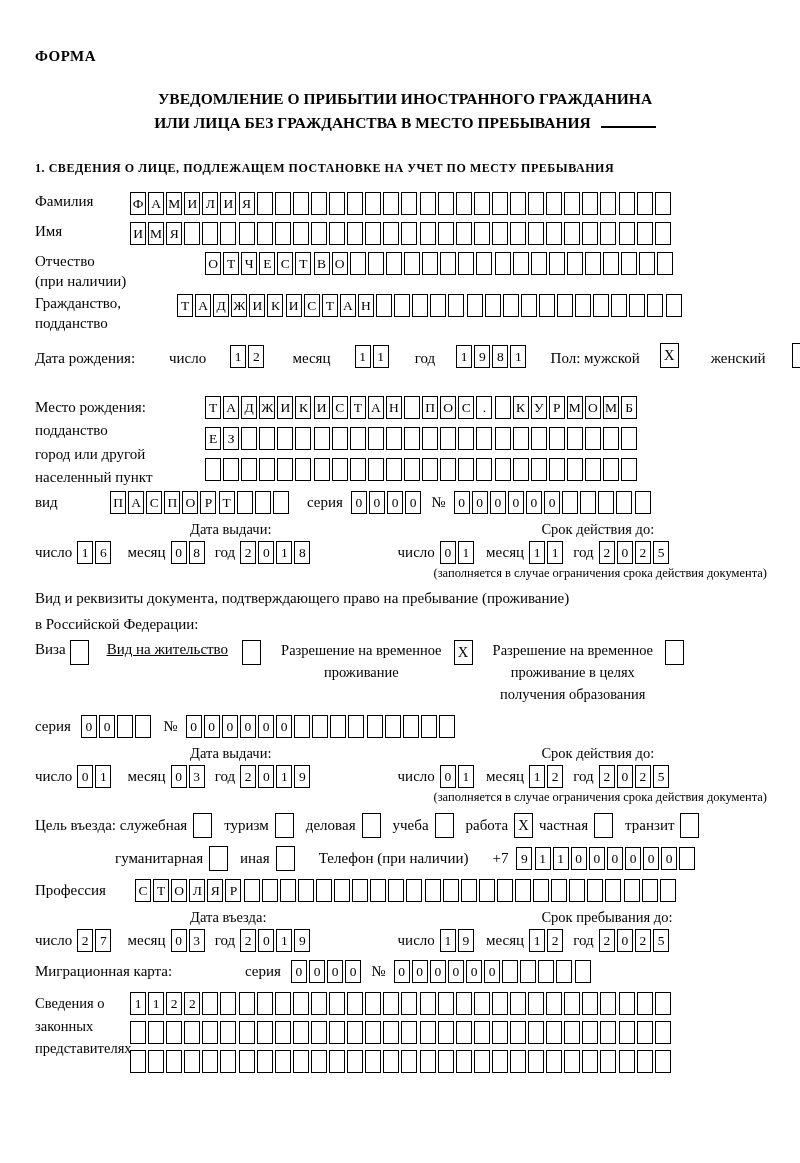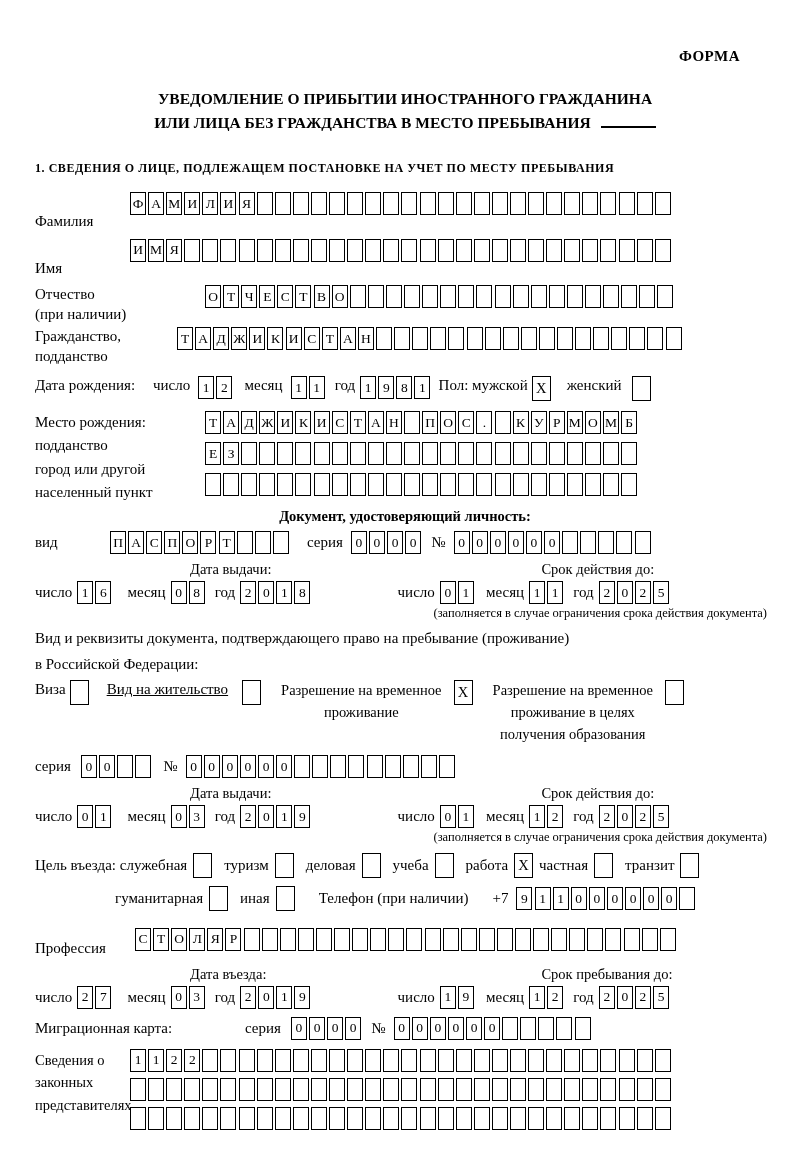--- a/index.html
+++ b/index.html
@@ -4,37 +4,37 @@
 <style>
   * { margin:0; padding:0; box-sizing:border-box; }
   html,body { background:#fff; }
   body { width:800px; font-family:"Liberation Serif","DejaVu Serif",serif; color:#000; }
   .page { width:800px; min-height:1163px; padding:28px 25px 20px 35px; background:#fff; }
 
   
   .appendix-wrap { display:flex; justify-content:flex-end; padding-right:35px; }
   .appendix { font-size:13.5px; line-height:1.45; }
   .appendix .gap-top { margin-top:4px; }
-  .form-label { text-align:right; padding-right:35px; font-weight:bold; font-size:15px; margin-top:20px; letter-spacing:0.5px; }
+  .form-label { padding-right:35px; font-weight:bold; font-size:15px; margin-top:20px; letter-spacing:0.5px; }
 
   
   .title { text-align:center; font-weight:bold; font-size:15.5px; line-height:1.55; margin-top:22px; }
   .u-line { display:inline-block; width:55px; border-bottom:2px solid #000; margin-left:10px; vertical-align:baseline; }
   .section-title { font-weight:bold; font-size:12px; letter-spacing:0.55px; margin-top:26px; margin-bottom:16px; }
 
   
   .row { display:flex; align-items:flex-start; margin-bottom:7px; }
   .lbl { font-size:15px; line-height:1.3; flex:none; }
   .cells { display:flex; flex:none; }
   .cell { width:16px; height:23px; border:1.7px solid #000; margin-right:2.1px;
           display:flex; align-items:center; justify-content:center;
           font-size:13.5px; flex:none; background:#fff; }
   .checkbox { width:19px; height:25px; border:1.7px solid #000; display:inline-flex;
               align-items:center; justify-content:center; font-size:14.5px; flex:none; background:#fff; }
-  .w95 { width:95px;margin-top:20px; } .w140 { width:142px; } .w170 { width:170px; }
+  .w95 { width:95px; } .w140 { width:142px; } .w170 { width:170px; }
 
   .center-bold { text-align:center; font-weight:bold; font-size:14.5px; margin:4px 0 6px 0; }
 
   
   .date-heads { display:flex; font-size:14.5px; margin-top:2px; }
   .date-row { display:flex; align-items:center; margin-top:3px; margin-bottom:2px; }
   .dgrp { display:flex; align-items:center; }
   .dgrp .lbl { margin-right:5px; }
   .small-note { font-size:12.5px; text-align:right; padding-right:8px; margin-bottom:8px; }
 
@@ -203,21 +203,21 @@
         <span class="cell"></span>
         <span class="cell"></span>
         <span class="cell"></span>
         <span class="cell"></span>
         <span class="cell"></span>
         <span class="cell"></span>
         <span class="cell"></span>
       </span>
   </div>
 
-  <div class="row" style="align-items:flex-start; margin-bottom:10px;">
+  <div class="row" style="align-items:flex-end; margin-bottom:28px;gap:16px;">
     <span class="lbl" style="width:118px;">Дата рождения:</span>
     <span class="lbl" style="margin-right:8px;">число</span>
     <span class="cells">
         <span class="cell">1</span>
         <span class="cell">2</span>
       </span>
     <span class="lbl" style="margin:0 8px 0 10px;">месяц</span>
     <span class="cells">
         <span class="cell">1</span>
         <span class="cell">1</span>
@@ -317,21 +317,20 @@
           <span class="cell"></span>
           <span class="cell"></span>
           <span class="cell"></span>
           <span class="cell"></span>
           <span class="cell"></span>
           <span class="cell"></span>
         </span>
     </span>
   </div>
 
-  <div class="center-bold">Документ, удостоверяющий личность:</div>
 
   <div class="row" style="align-items:center;">
     <span class="lbl" style="width:75px;">вид</span>
     <span class="cells">
         <span class="cell">П</span>
         <span class="cell">А</span>
         <span class="cell">С</span>
         <span class="cell">П</span>
         <span class="cell">О</span>
         <span class="cell">Р</span>

